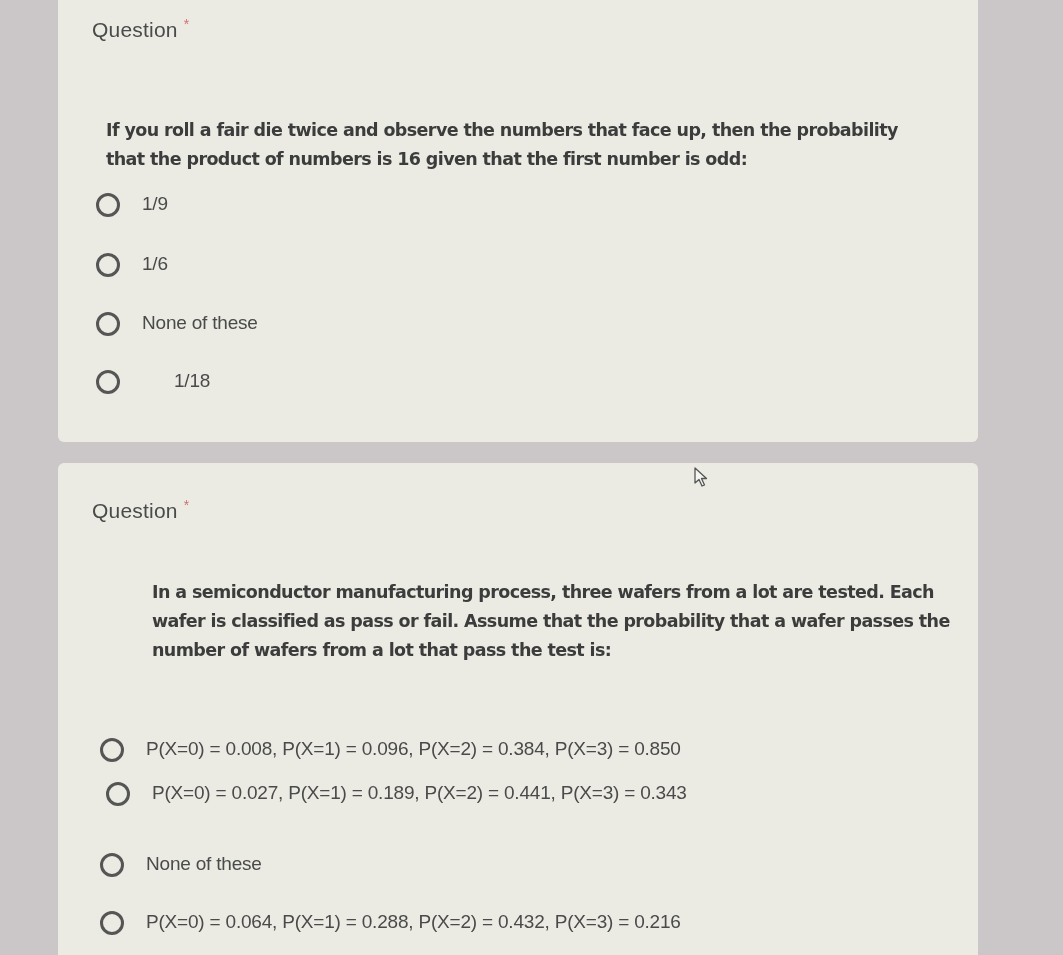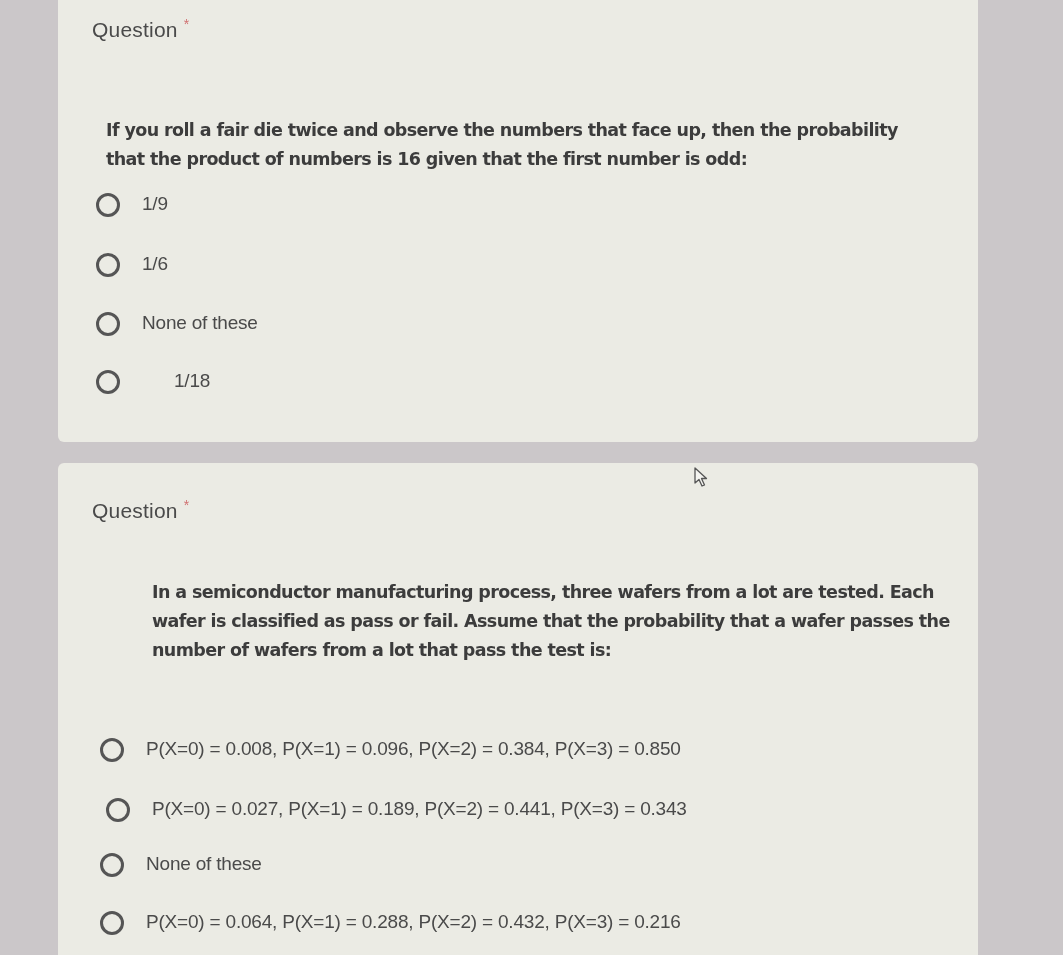--- a/index.html
+++ b/index.html
@@ -128,21 +128,21 @@
     <div>In a semiconductor manufacturing process, three wafers from a lot are tested. Each</div>
     <div>wafer is classified as pass or fail. Assume that the probability that a wafer passes the</div>
     <div>number of wafers from a lot that pass the test is:</div>
   </div>
 
   <div class="options" style="left:42px;">
     <div class="option" style="top:259px;">
       <span class="radio"></span>
       <span class="opt-label">P(X=0) = 0.008, P(X=1) = 0.096, P(X=2) = 0.384, P(X=3) = 0.850</span>
     </div>
-    <div class="option" style="top:319px;padding-left:6px;">
+    <div class="option" style="top:303px;padding-left:6px;">
       <span class="radio"></span>
       <span class="opt-label">P(X=0) = 0.027, P(X=1) = 0.189, P(X=2) = 0.441, P(X=3) = 0.343</span>
     </div>
     <div class="option" style="top:374px;">
       <span class="radio"></span>
       <span class="opt-label">None of these</span>
     </div>
     <div class="option" style="top:432px;">
       <span class="radio"></span>
       <span class="opt-label">P(X=0) = 0.064, P(X=1) = 0.288, P(X=2) = 0.432, P(X=3) = 0.216</span>

